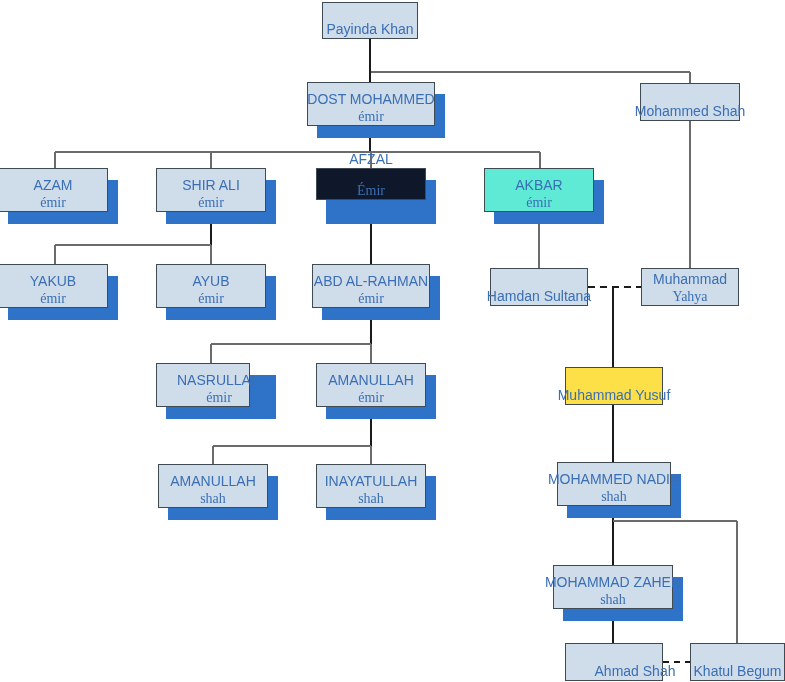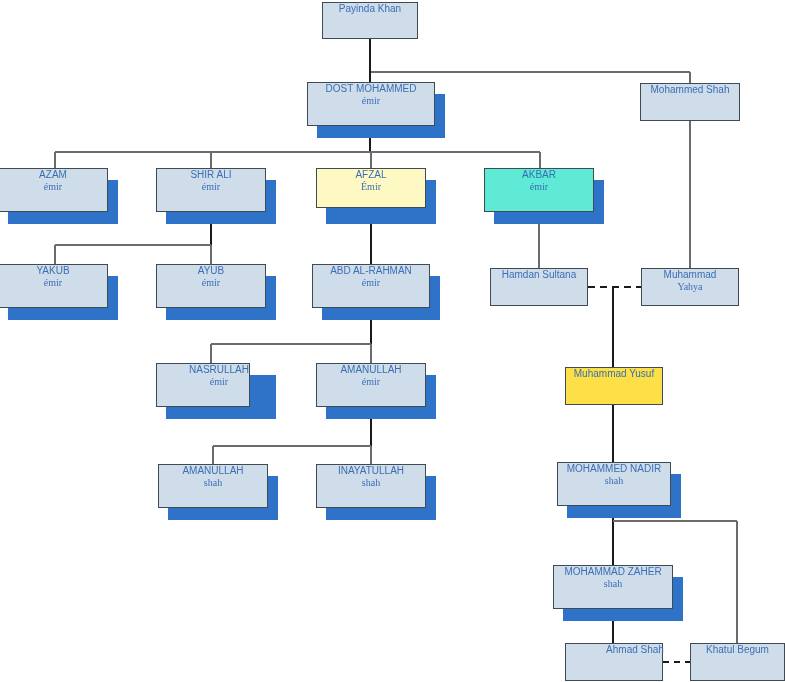--- a/index.html
+++ b/index.html
@@ -25,24 +25,24 @@
   
   .node{
     position:absolute;
     box-sizing:border-box;
     background:#cfdcea;
     border:1.5px solid #3f4a52;
     color:#3a6fb5;
     display:flex;
     flex-direction:column;
     align-items:center;
-    justify-content:flex-start;
+    justify-content:flex-end;
     text-align:center;
     line-height:1.22;
-    font-size:10px;
+    font-size:14px;
     z-index:3;
   }
   .node .l1{display:block;white-space:nowrap;}
   .node .l2{display:block;white-space:nowrap;font-family:Liberation Serif, serif;}
   
   .shadow{
     position:absolute;
     background:#2f73c8;
     z-index:2;
   }
@@ -121,21 +121,21 @@
         <span class="l1">Mohammed Shah</span>
       </div>
       <div class="node" style="left: -2px; top: 168px; width: 110px; height: 44px; background: rgb(207, 220, 234); border-color: rgb(63, 74, 82); color: rgb(58, 111, 181);">
         <span class="l1">AZAM</span>
         <span class="l2">émir</span>
       </div>
       <div class="node" style="left: 156px; top: 168px; width: 110px; height: 44px; background: rgb(207, 220, 234); border-color: rgb(63, 74, 82); color: rgb(58, 111, 181);">
         <span class="l1">SHIR ALI</span>
         <span class="l2">émir</span>
       </div>
-      <div class="node" style="left: 316px; top: 168px; width: 110px; height: 40px; background: #fef9c3; border-color: rgb(63, 74, 82); color: rgb(58, 111, 181);">
+      <div class="node" style="left: 316px; top: 168px; width: 110px; height: 32px; background: #0f172a; border-color: rgb(63, 74, 82); color: rgb(58, 111, 181); gap: 14px;">
         <span class="l1">AFZAL</span>
         <span class="l2">Émir</span>
       </div>
       <div class="node" style="left: 484px; top: 168px; width: 110px; height: 44px; background: #5eead4; border-color: rgb(63, 74, 82); color: rgb(58, 111, 181);">
         <span class="l1">AKBAR</span>
         <span class="l2">émir</span>
       </div>
       <div class="node" style="left: -2px; top: 264px; width: 110px; height: 44px; background: rgb(207, 220, 234); border-color: rgb(63, 74, 82); color: rgb(58, 111, 181);">
         <span class="l1">YAKUB</span>
         <span class="l2">émir</span>

